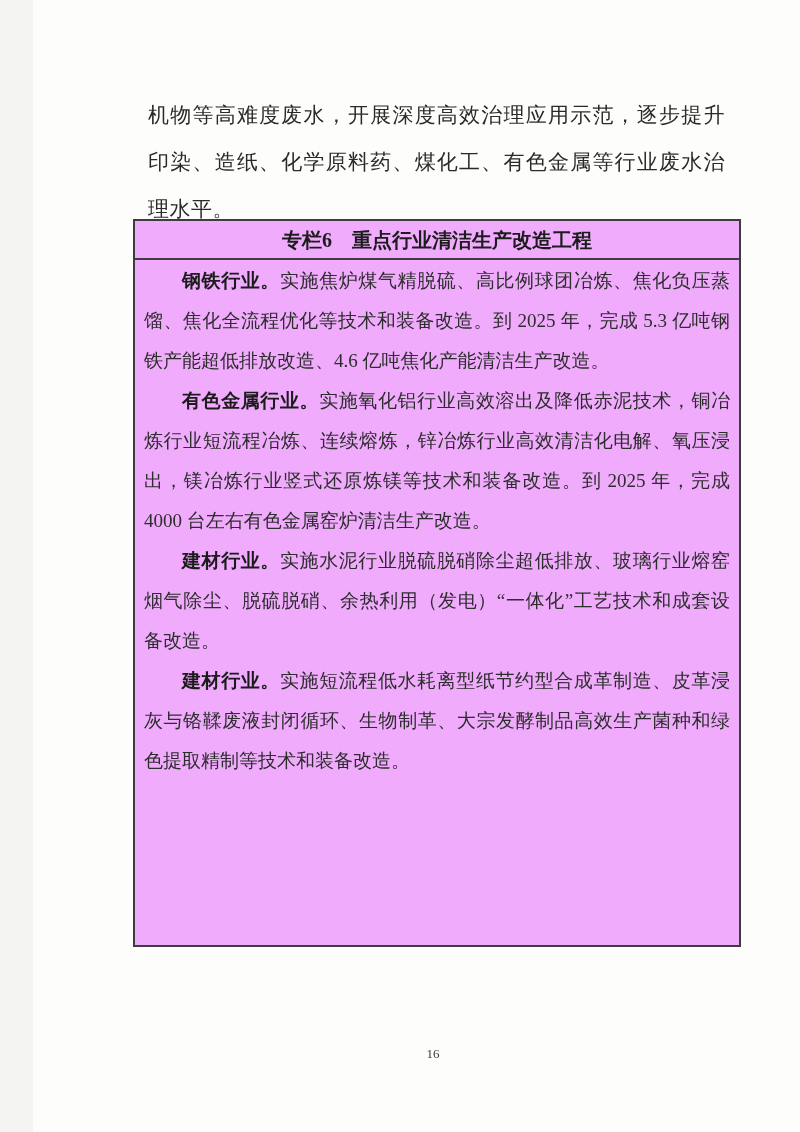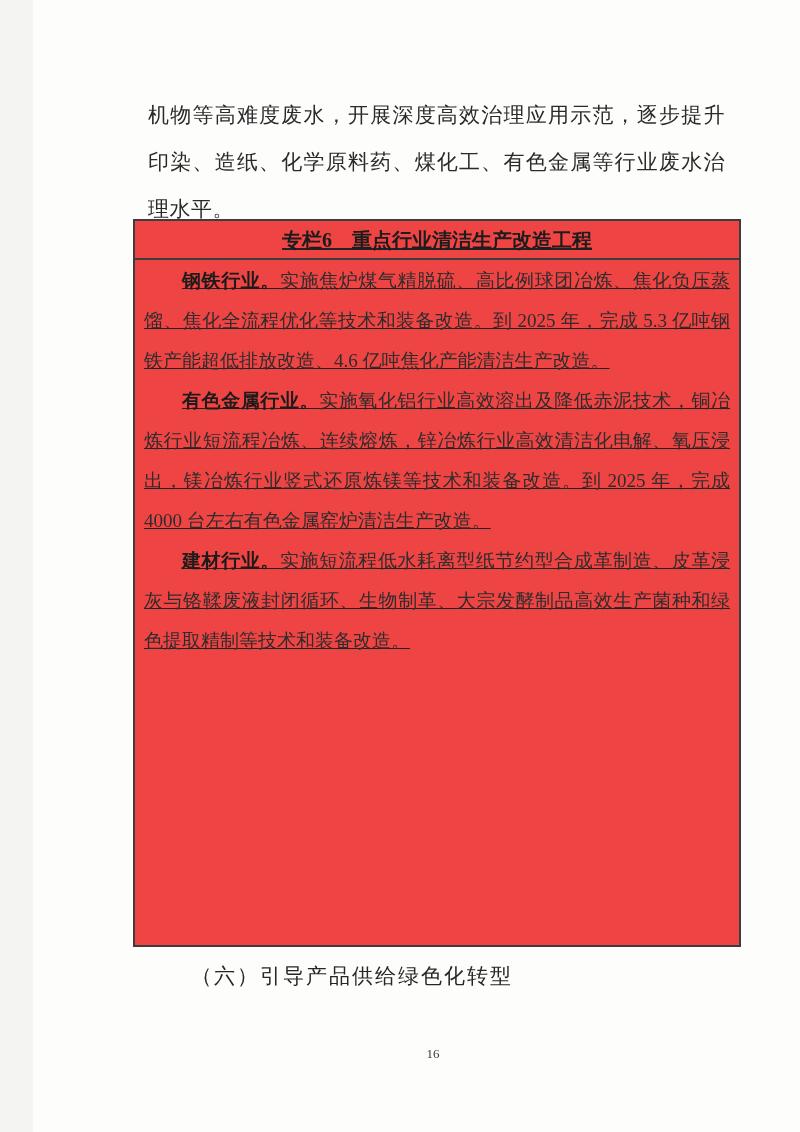--- a/index.html
+++ b/index.html
@@ -24,22 +24,21 @@
     text-align: justify;
     letter-spacing: 0.5px;
     color: #2a2a2a;
   }
   .column-box {
     position: absolute;
     left: 100px; top: 219px;
     width: 608px; height: 728px;
     border: 2px solid #3d3d3d;
     box-sizing: border-box;
-    background: #ef4444;
-    text-decoration: underline;
+    background: #f0abfc;
   }
   .column-box-title {
     height: 39px;
     line-height: 39px;
     text-align: center;
     font-weight: bold;
     font-size: 20px;
     border-bottom: 2px solid #3d3d3d;
     color: #1c1c1c;
     box-sizing: border-box;
@@ -88,23 +87,23 @@
 
 <div class="page">
 
   <div class="intro">机物等高难度废水，开展深度高效治理应用示范，逐步提升印染、造纸、化学原料药、煤化工、有色金属等行业废水治理水平。</div>
 
   <div class="column-box">
     <div class="column-box-title">专栏6　重点行业清洁生产改造工程</div>
     <div class="column-box-body">
       <p><span class="sec-label">钢铁行业。</span><span>实施焦炉煤气精脱硫、高比例球团冶炼、焦化负压蒸馏、焦化全流程优化等技术和装备改造。到 2025 年，完成 5.3 亿吨钢铁产能超低排放改造、4.6 亿吨焦化产能清洁生产改造。</span></p>
       <p><span class="sec-label">有色金属行业。</span><span>实施氧化铝行业高效溶出及降低赤泥技术，铜冶炼行业短流程冶炼、连续熔炼，锌冶炼行业高效清洁化电解、氧压浸出，镁冶炼行业竖式还原炼镁等技术和装备改造。到 2025 年，完成 4000 台左右有色金属窑炉清洁生产改造。</span></p>
+      <p><span class="sec-label">建材行业。</span><span>实施水泥行业脱硫脱硝除尘超低排放、玻璃行业熔窑烟气除尘、脱硫脱硝、余热利用（发电）“一体化”工艺技术和成套设备改造。</span></p>
       <p><span class="sec-label">建材行业。</span><span>实施短流程低水耗离型纸节约型合成革制造、皮革浸灰与铬鞣废液封闭循环、生物制革、大宗发酵制品高效生产菌种和绿色提取精制等技术和装备改造。</span></p>
 
     </div>
   </div>
 
-  <div class="subheading">（六）引导产品供给绿色化转型</div>
 
 
   <div class="page-number">16</div>
 
 </div>
 
 </body></html>

